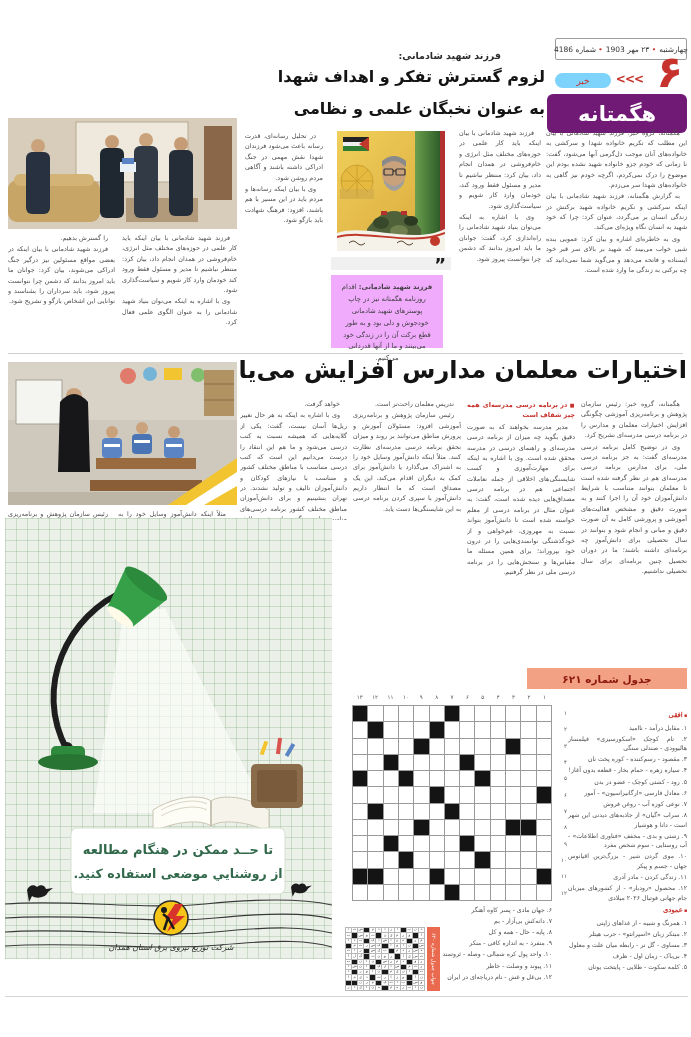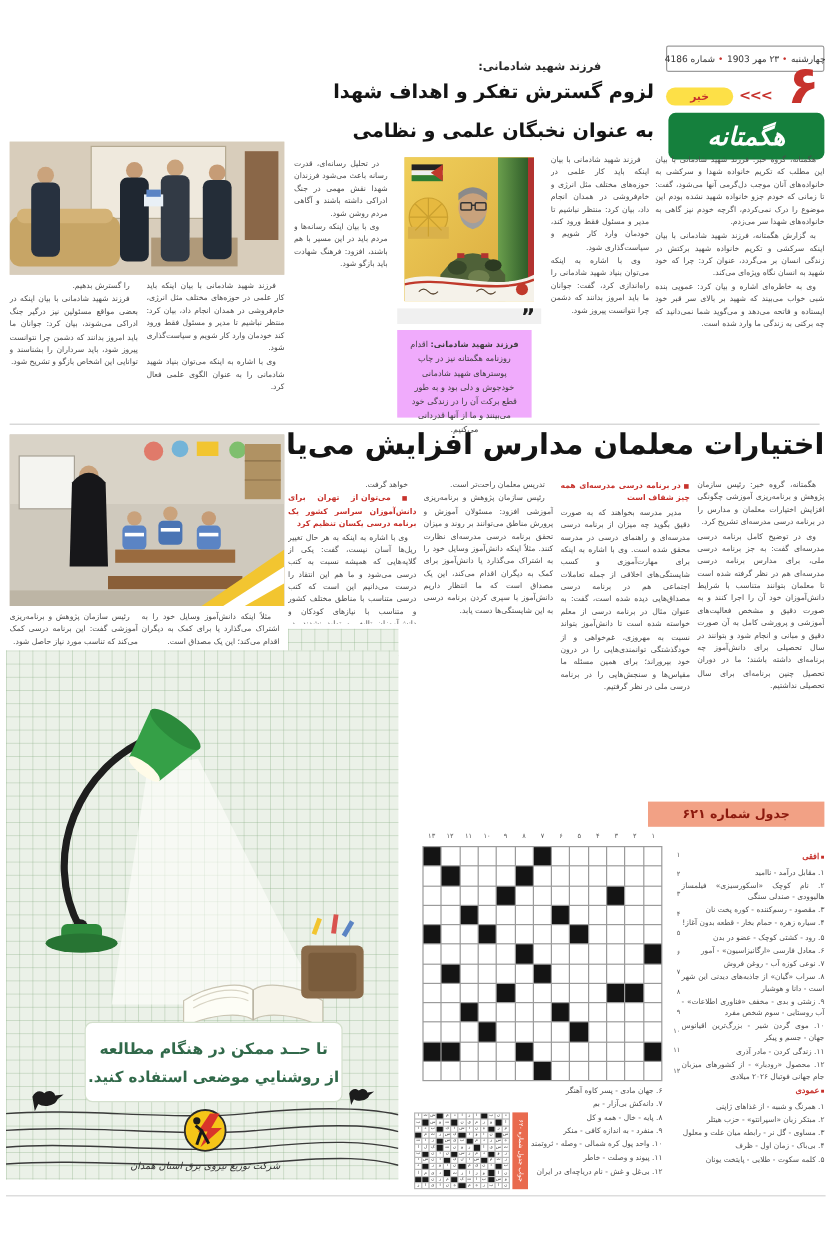--- a/index.html
+++ b/index.html
@@ -6,25 +6,25 @@
   .page{position:relative;width:691px;height:1037px;background:#fff;overflow:hidden;
         font-family:"DejaVu Sans",sans-serif;direction:rtl;}
 
   
   .hdr-date{position:absolute;top:38px;right:4px;width:130px;height:20px;border:1px solid #9c9c9c;
             border-radius:2px;display:flex;align-items:center;justify-content:center;
             font-size:7.5px;color:#333;gap:3px;white-space:nowrap;}
   .hdr-date span+span::before{content:"• ";color:#c7322c;}
   .page-num{position:absolute;top:50px;right:8px;font-size:44px;font-weight:bold;color:#c7322c;line-height:1;}
   .chevrons{position:absolute;top:72px;right:48px;color:#c7322c;font-size:12px;font-weight:bold;letter-spacing:-1px;}
-  .section-pill{position:absolute;top:73px;right:80px;width:56px;height:15px;background:#fde047;border-radius:8px;
-            display:flex;align-items:center;justify-content:center;font-size:9px;font-weight:bold;color:#c7322c;}
-  .logo-box{position:absolute;top:94px;right:4px;width:130px;height:39px;background:#15803d;border-radius:6px;
+  .section-pill{position:absolute;top:73px;right:80px;width:56px;height:15px;background:#7dd3fc;border-radius:8px;
+            display:flex;align-items:center;justify-content:center;font-size:9px;font-weight:normal;color:#c7322c;}
+  .logo-box{position:absolute;top:94px;right:4px;width:140px;height:39px;background:#701a75;border-radius:6px;
             display:flex;align-items:center;justify-content:center;color:#fff;font-size:21px;font-weight:bold;
-            font-style:italic;letter-spacing:1px;}
+            letter-spacing:1px;}
 
   
   .kicker{position:absolute;top:50px;right:190px;font-size:9.5px;color:#2c2c2c;font-weight:600;}
   .headline1{position:absolute;top:61px;right:146px;text-align:right;font-size:16px;font-weight:800;
              color:#141414;line-height:32px;}
   .col{position:absolute;font-size:6.4px;line-height:1.62;color:#4c4c4c;text-align:justify;overflow:hidden;}
   .col .para{text-indent:7px;margin:0 0 1px 0;}
   .photo-frame{position:absolute;overflow:hidden;background:#d8cdbb;}
   .quote-bar{position:absolute;top:257px;left:331px;width:120px;height:13px;background:#f0f0f0;
              display:flex;align-items:flex-end;justify-content:flex-start;padding:0 5px;box-sizing:border-box;}
@@ -32,33 +32,33 @@
   .quote-box{position:absolute;top:275px;left:331px;width:112px;height:73px;background:#f0abfc;
              box-sizing:border-box;padding:7px 9px;font-size:6.8px;line-height:1.75;color:#3e3e3e;text-align:center;}
   .divider{position:absolute;left:8px;width:675px;height:1px;background:#cfcfcf;}
 
   
   .headline2{position:absolute;top:356px;right:4px;font-size:24px;font-weight:800;color:#141414;}
   .subhead{color:#c7322c;font-weight:bold;font-size:6.5px;line-height:1.6;margin:1px 0;}
   .subhead::before{content:"■ ";font-size:5px;}
 
   
-  .ad-area{position:absolute;left:5px;top:542px;width:327px;height:441px;
+  .ad-area{position:absolute;left:5px;top:518px;width:327px;height:441px;
            background-color:#ebf1e8;
            background-image:linear-gradient(rgba(140,175,135,.35) 1px,transparent 1px),
                             linear-gradient(90deg,rgba(140,175,135,.35) 1px,transparent 1px);
            background-size:11px 11px;}
   .ad-corner{position:absolute;left:240px;top:524px;width:92px;height:28px;
            background-color:#ebf1e8;
            background-image:linear-gradient(rgba(140,175,135,.35) 1px,transparent 1px),
                             linear-gradient(90deg,rgba(140,175,135,.35) 1px,transparent 1px);
            background-size:11px 11px;}
 
   
-  .cw-bar{position:absolute;top:668px;right:4px;width:147px;height:21px;background:#f2a185;
+  .cw-bar{position:absolute;top:668px;right:4px;width:160px;height:21px;background:#f2a185;
           display:flex;align-items:center;justify-content:center;font-size:10.5px;font-weight:bold;color:#8c1a0e;}
   .cw-colnums{position:absolute;left:352px;top:694px;width:200px;height:10px;display:flex;}
   .cw-colnums div{flex:1;text-align:center;font-size:5.5px;color:#555;}
   .cw-grid{position:absolute;left:352px;top:705px;width:200px;height:196px;display:grid;
            grid-template-columns:repeat(13,1fr);grid-auto-rows:1fr;background:#9b9b9b;gap:1px;
            padding:1px;box-sizing:border-box;}
   .cw-cell{background:#fff;}
   .cw-cell.black{background:#141414;}
   .cw-rownums{position:absolute;left:555px;top:705px;width:12px;height:196px;display:flex;flex-direction:column;}
   .cw-rownums div{flex:1;font-size:5.5px;color:#555;display:flex;align-items:center;}
@@ -247,21 +247,20 @@
       </div>
   </div>
 
   <div class="col" style="top:399px;left:353px;width:108px;height:298px;">
       <div class="para">تدریس معلمان راحت‌تر است.</div>
       <div class="para">رئیس سازمان پژوهش و برنامه‌ریزی آموزشی افزود: مسئولان آموزش و پرورش مناطق می‌توانند بر روند و میزان تحقق برنامه درسی مدرسه‌ای نظارت کنند. مثلاً اینکه دانش‌آموز وسایل خود را به اشتراک می‌گذارد یا دانش‌آموز برای کمک به دیگران اقدام می‌کند، این یک مصداق است که ما انتظار داریم دانش‌آموز با سپری کردن برنامه درسی به این شایستگی‌ها دست یابد.</div>
     </div>
 
   <div class="col" style="top:399px;left:240px;width:107px;height:121px;">
     <div class="para">خواهد گرفت.</div>
-    <div class="subhead">می‌توان از تهران برای دانش‌آموزان سراسر کشور یک برنامه درسی یکسان تنظیم کرد</div>
     <div>
         <div class="para">وی با اشاره به اینکه به هر حال تغییر ریل‌ها آسان نیست، گفت: یکی از گلایه‌هایی که همیشه نسبت به کتب درسی می‌شود و ما هم این انتقاد را درست می‌دانیم این است که کتب درسی متناسب با مناطق مختلف کشور و متناسب با نیازهای کودکان و دانش‌آموزان تالیف و تولید نشدند. در تهران بنشینیم و برای دانش‌آموزان مناطق مختلف کشور برنامه درسی‌های مناسب برای هر گروه را به خوبی تالیف کنیم.</div>
       </div>
   </div>
 
   <div class="col" style="top:509px;left:8px;width:107px;height:38px;">
       <div class="para">رئیس سازمان پژوهش و برنامه‌ریزی آموزشی گفت: این برنامه درسی کمک می‌کند که تناسب مورد نیاز حاصل شود.</div>
     </div>
   <div class="col" style="top:509px;left:118px;width:115px;height:38px;">
       <div class="para">مثلاً اینکه دانش‌آموز وسایل خود را به اشتراک می‌گذارد یا برای کمک به دیگران اقدام می‌کند؛ این یک مصداق است.</div>

